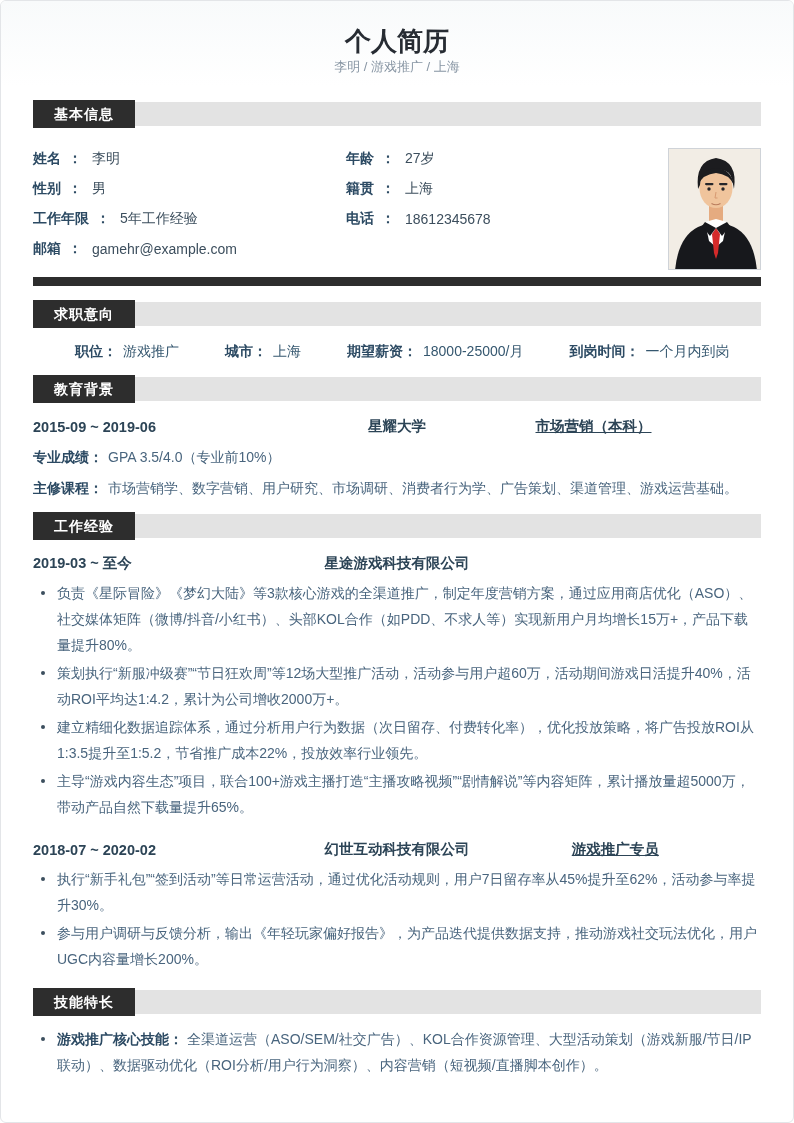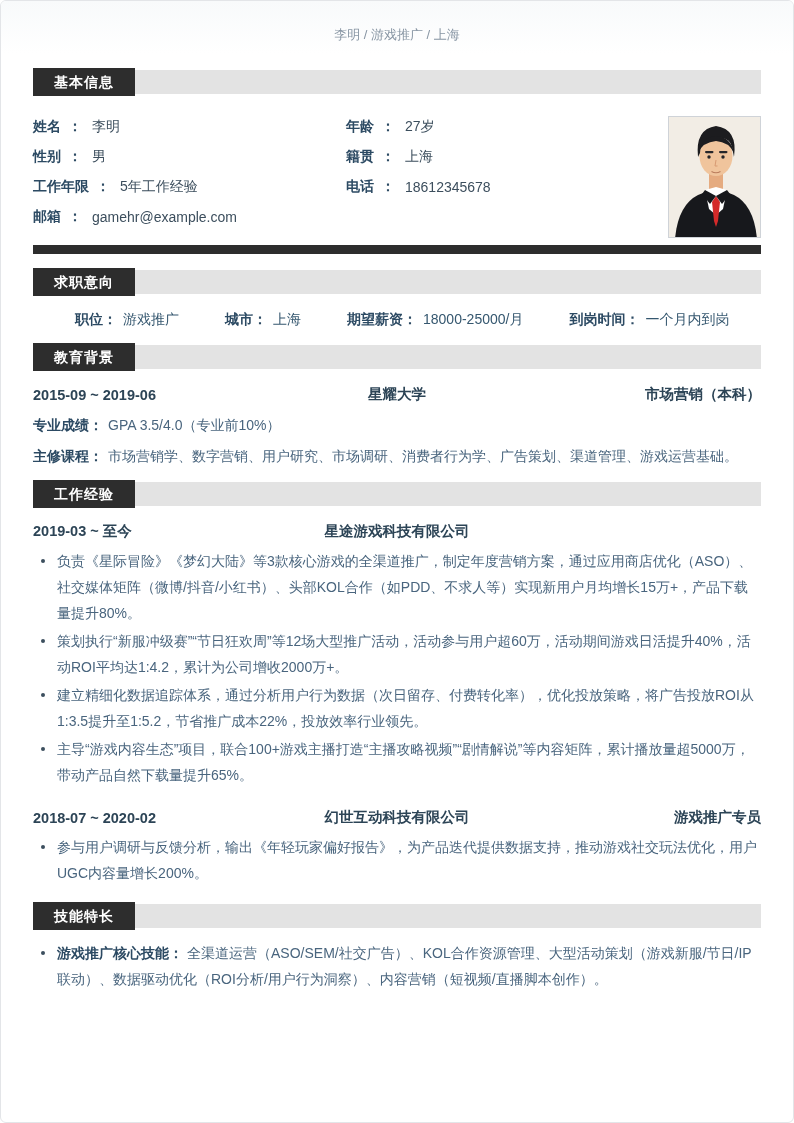--- a/index.html
+++ b/index.html
@@ -37,40 +37,41 @@
 
   .intent-line{display:flex;gap:46px;margin-top:15px;font-size:14px;color:#2c4a63;flex-wrap:nowrap;padding-left:42px;}
   .in-item{white-space:nowrap;}
   .in-label{font-weight:700;}
   .in-colon{font-weight:700;margin-right:6px;}
   .in-value{font-weight:400;color:#35576f;}
 
   .entry-head{display:grid;grid-template-columns:1fr auto 1fr;align-items:center;
     margin-top:14px;font-size:14.5px;font-weight:700;color:#2c4456;}
   .entry-head .mid{text-align:center;}
-  .entry-head .right{text-align:right;}
+  .entry-head .right{text-align:center;text-decoration:underline;}
 
   .detail-line{margin-top:11px;font-size:14px;line-height:20px;color:#49657e;}
   .detail-line b{color:#2c4a63;font-weight:700;}
   .detail-line .d-colon{color:#2c4a63;font-weight:700;margin-right:5px;}
 
   .bullets{margin-top:7px;}
   .bullet{display:flex;align-items:flex-start;}
   .dot{width:4px;height:4px;border-radius:50%;background:#3c4f5e;flex:none;
     margin:11px 12px 0 8px;}
   .bullet-text{margin:0 0 2px 0;font-size:14px;line-height:26px;color:#49657e;flex:1;}
   .bullet-text b{color:#2c4a63;font-weight:700;}
   .bullet-text .s-colon{color:#2c4a63;font-weight:700;margin-right:4px;}
 </style>
 </head>
 <body>
 
 <div class="page">
 
   <div class="page-header">
+    <div class="title">个人简历</div>
     <div class="subtitle">李明 / 游戏推广 / 上海</div>
   </div>
 
   <div class="section-row">
     <div class="section-badge">基本信息</div>
     <div class="section-bar"></div>
   </div>
 
   <div class="basic-wrap">
     <div class="bi-cols">
@@ -196,20 +197,24 @@
   </div>
 
   <div class="entry-head" style="margin-top:18px;">
     <span class="left">2018-07 ~ 2020-02</span>
     <span class="mid">幻世互动科技有限公司</span>
     <span class="right">游戏推广专员</span>
   </div>
   <div class="bullets">
     <div class="bullet">
         <span class="dot"></span>
+        <p class="bullet-text">执行“新手礼包”“签到活动”等日常运营活动，通过优化活动规则，用户7日留存率从45%提升至62%，活动参与率提升30%。</p>
+      </div>
+    <div class="bullet">
+        <span class="dot"></span>
         <p class="bullet-text">参与用户调研与反馈分析，输出《年轻玩家偏好报告》，为产品迭代提供数据支持，推动游戏社交玩法优化，用户UGC内容量增长200%。</p>
       </div>
   </div>
 
   <div class="section-row">
     <div class="section-badge">技能特长</div>
     <div class="section-bar"></div>
   </div>
 
   <div class="bullets" style="margin-top:10px;">

